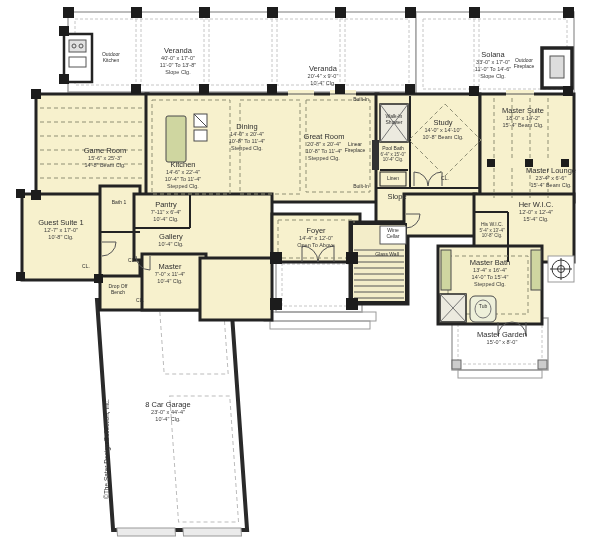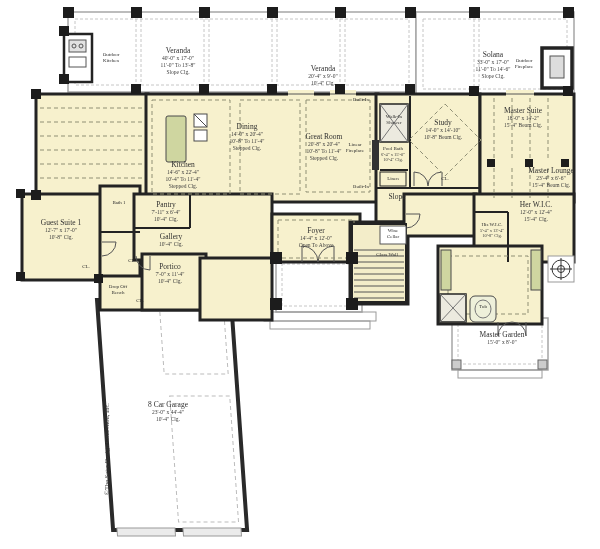--- a/index.html
+++ b/index.html
@@ -1,17 +1,17 @@
 <!DOCTYPE html>
 <html><head>
 <meta charset="utf-8">
 <style>
   html,body{margin:0;padding:0;background:#ffffff}
   .plan{position:relative;width:600px;height:549px;background:#ffffff;
-        font-family:Liberation Serif, serif;overflow:hidden}
+        font-family:Liberation Sans, sans-serif;overflow:hidden}
   .plan svg{position:absolute;left:0;top:0}
   .lbl{position:absolute;text-align:center;color:#2f2f2f;line-height:1.25;pointer-events:none}
   .rname{display:block;font-size:7.5px}
   .rdim{display:block;font-size:5.5px;color:#3d3d3d}
   .tiny .rname{font-size:5px;line-height:1.15}
   .tiny .rdim{font-size:4.5px}
   .copyright{position:absolute;left:28px;top:444px;width:160px;height:10px;
              transform:rotate(-90deg);font-size:6.5px;color:#333;text-align:center}
 </style>
 </head>
@@ -247,20 +247,25 @@
   <span class="rdim">Slope Clg.</span>
 </div>
 <div class="lbl tiny" style="left:506px;top:58px;width:36px">
   <span class="rname">Outdoor</span>
   <span class="rname">Fireplace</span>
 </div>
 <div class="lbl tiny" style="left:90px;top:52px;width:42px">
   <span class="rname">Outdoor</span>
   <span class="rname">Kitchen</span>
 </div>
+<div class="lbl" style="left:58px;top:146px;width:94px">
+  <span class="rname">Game Room</span>
+  <span class="rdim">15'-6" x 25'-3"</span>
+  <span class="rdim">14'-8" Beam Clg.</span>
+</div>
 <div class="lbl" style="left:150px;top:160px;width:66px">
   <span class="rname">Kitchen</span>
   <span class="rdim">14'-6" x 22'-4"</span>
   <span class="rdim">10'-4" To 11'-4"</span>
   <span class="rdim">Stepped Clg.</span>
 </div>
 <div class="lbl" style="left:214px;top:122px;width:66px">
   <span class="rname">Dining</span>
   <span class="rdim">14'-0" x 20'-4"</span>
   <span class="rdim">10'-8" To 11'-4"</span>
@@ -318,20 +323,26 @@
 <div class="lbl tiny" style="left:476px;top:222px;width:32px">
   <span class="rname">His W.I.C.</span>
   <span class="rdim">5'-4" x 13'-4"</span>
   <span class="rdim">10'-8" Clg.</span>
 </div>
 <div class="lbl" style="left:502px;top:200px;width:68px">
   <span class="rname">Her W.I.C.</span>
   <span class="rdim">12'-0" x 12'-4"</span>
   <span class="rdim">15'-4" Clg.</span>
 </div>
+<div class="lbl" style="left:452px;top:258px;width:76px">
+  <span class="rname">Master Bath</span>
+  <span class="rdim">13'-4" x 16'-4"</span>
+  <span class="rdim">14'-0" To 15'-4"</span>
+  <span class="rdim">Stepped Clg.</span>
+</div>
 <div class="lbl tiny" style="left:472px;top:304px;width:22px">
   <span class="rname">Tub</span>
 </div>
 <div class="lbl" style="left:462px;top:330px;width:80px">
   <span class="rname">Master Garden</span>
   <span class="rdim">15'-0" x 8'-0"</span>
 </div>
 <div class="lbl" style="left:24px;top:218px;width:74px">
   <span class="rname">Guest Suite 1</span>
   <span class="rdim">12'-7" x 17'-0"</span>
@@ -343,21 +354,21 @@
 <div class="lbl" style="left:140px;top:200px;width:52px">
   <span class="rname">Pantry</span>
   <span class="rdim">7'-11" x 6'-4"</span>
   <span class="rdim">10'-4" Clg.</span>
 </div>
 <div class="lbl" style="left:146px;top:232px;width:50px">
   <span class="rname">Gallery</span>
   <span class="rdim">10'-4" Clg.</span>
 </div>
 <div class="lbl" style="left:144px;top:262px;width:52px">
-  <span class="rname">Portico</span>
+  <span class="rname">Master</span>
   <span class="rdim">7'-0" x 11'-4"</span>
   <span class="rdim">10'-4" Clg.</span>
 </div>
 <div class="lbl tiny" style="left:76px;top:264px;width:20px">
   <span class="rname">CL.</span>
 </div>
 <div class="lbl tiny" style="left:122px;top:258px;width:20px">
   <span class="rname">CL.</span>
 </div>
 <div class="lbl tiny" style="left:130px;top:298px;width:20px">

